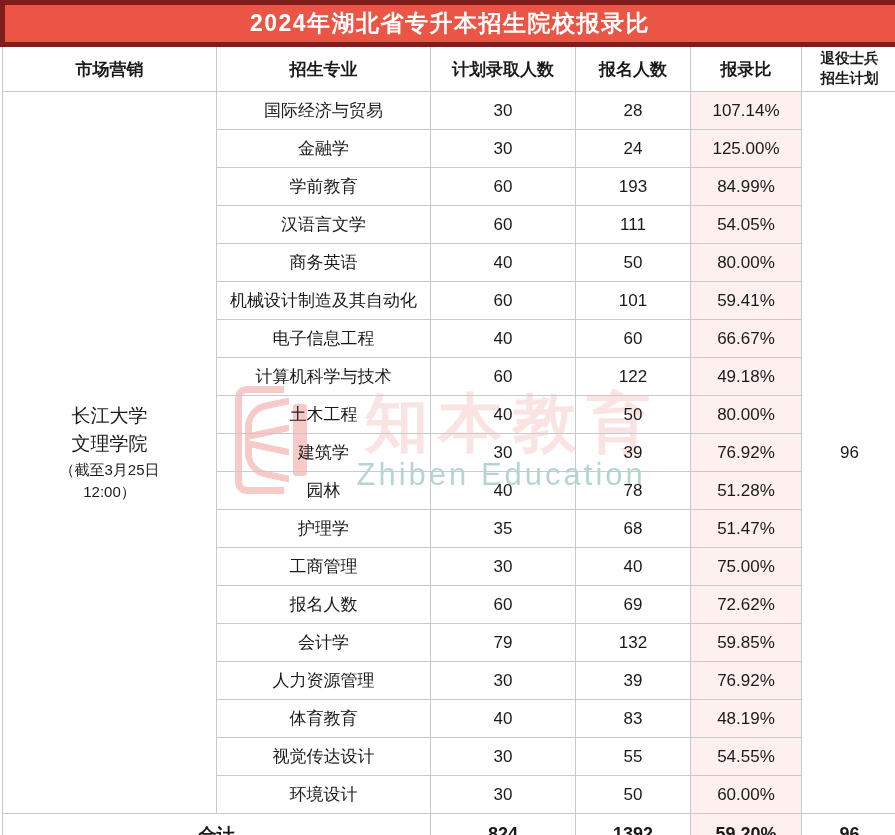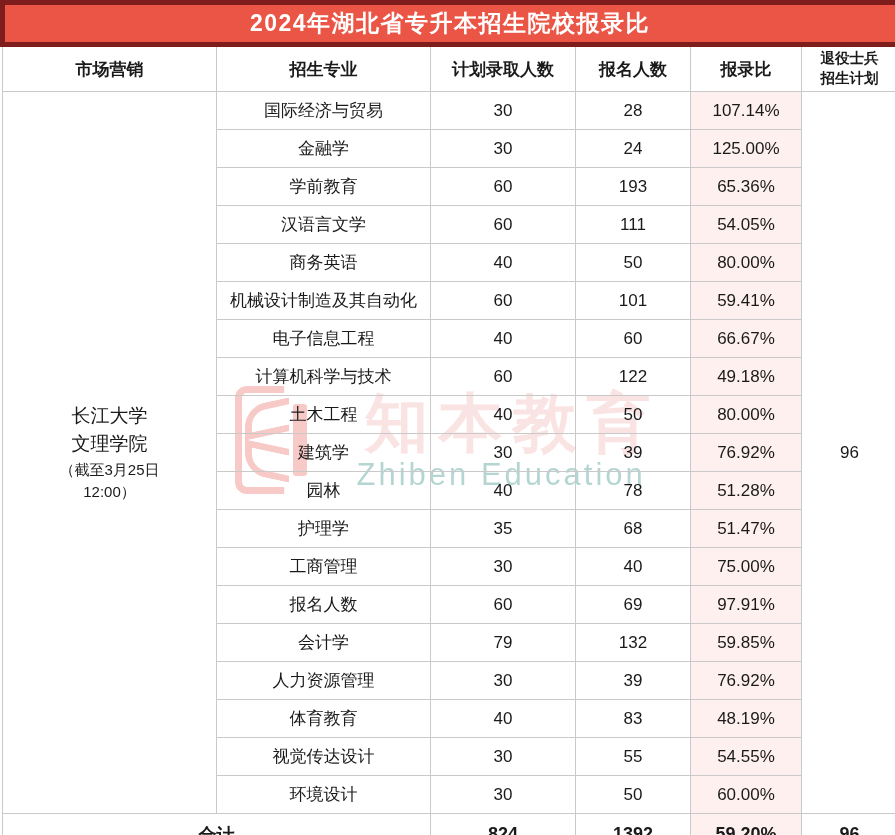--- a/index.html
+++ b/index.html
@@ -234,21 +234,21 @@
       <tr class="data">
         <td class="major">金融学</td>
         <td class="num">30</td>
         <td class="num">24</td>
         <td class="ratio">125.00%</td>
       </tr>
       <tr class="data">
         <td class="major">学前教育</td>
         <td class="num">60</td>
         <td class="num">193</td>
-        <td class="ratio">65.36%</td>
+        <td class="ratio">84.99%</td>
       </tr>
       <tr class="data">
         <td class="major">汉语言文学</td>
         <td class="num">60</td>
         <td class="num">111</td>
         <td class="ratio">54.05%</td>
       </tr>
       <tr class="data">
         <td class="major">商务英语</td>
         <td class="num">40</td>
@@ -300,21 +300,21 @@
       <tr class="data">
         <td class="major">工商管理</td>
         <td class="num">30</td>
         <td class="num">40</td>
         <td class="ratio">75.00%</td>
       </tr>
       <tr class="data">
         <td class="major">报名人数</td>
         <td class="num">60</td>
         <td class="num">69</td>
-        <td class="ratio">97.91%</td>
+        <td class="ratio">72.62%</td>
       </tr>
       <tr class="data">
         <td class="major">会计学</td>
         <td class="num">79</td>
         <td class="num">132</td>
         <td class="ratio">59.85%</td>
       </tr>
       <tr class="data">
         <td class="major">人力资源管理</td>
         <td class="num">30</td>

